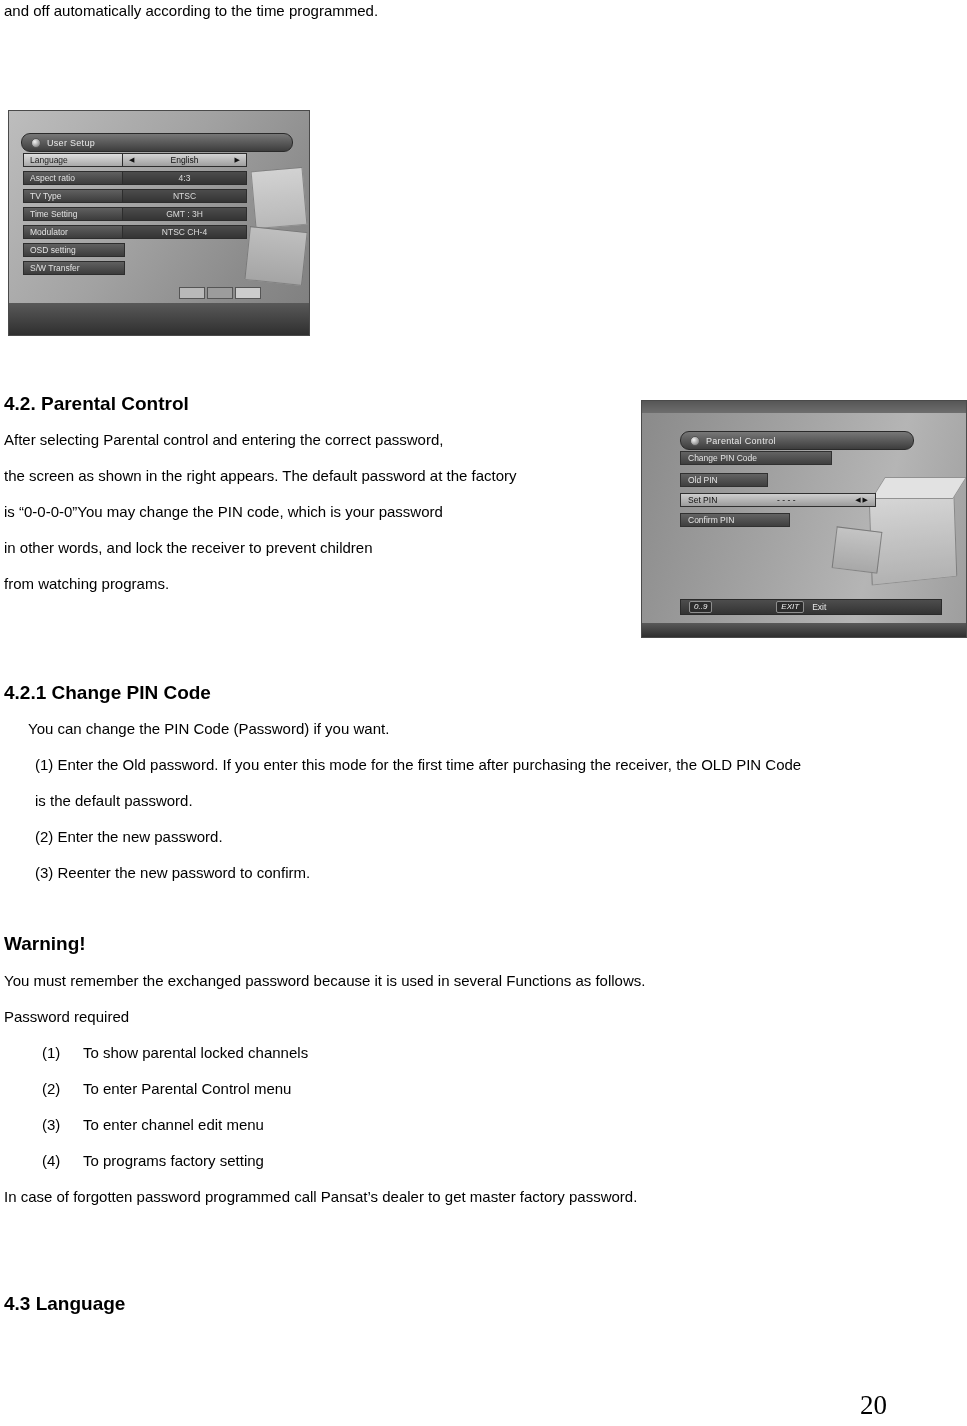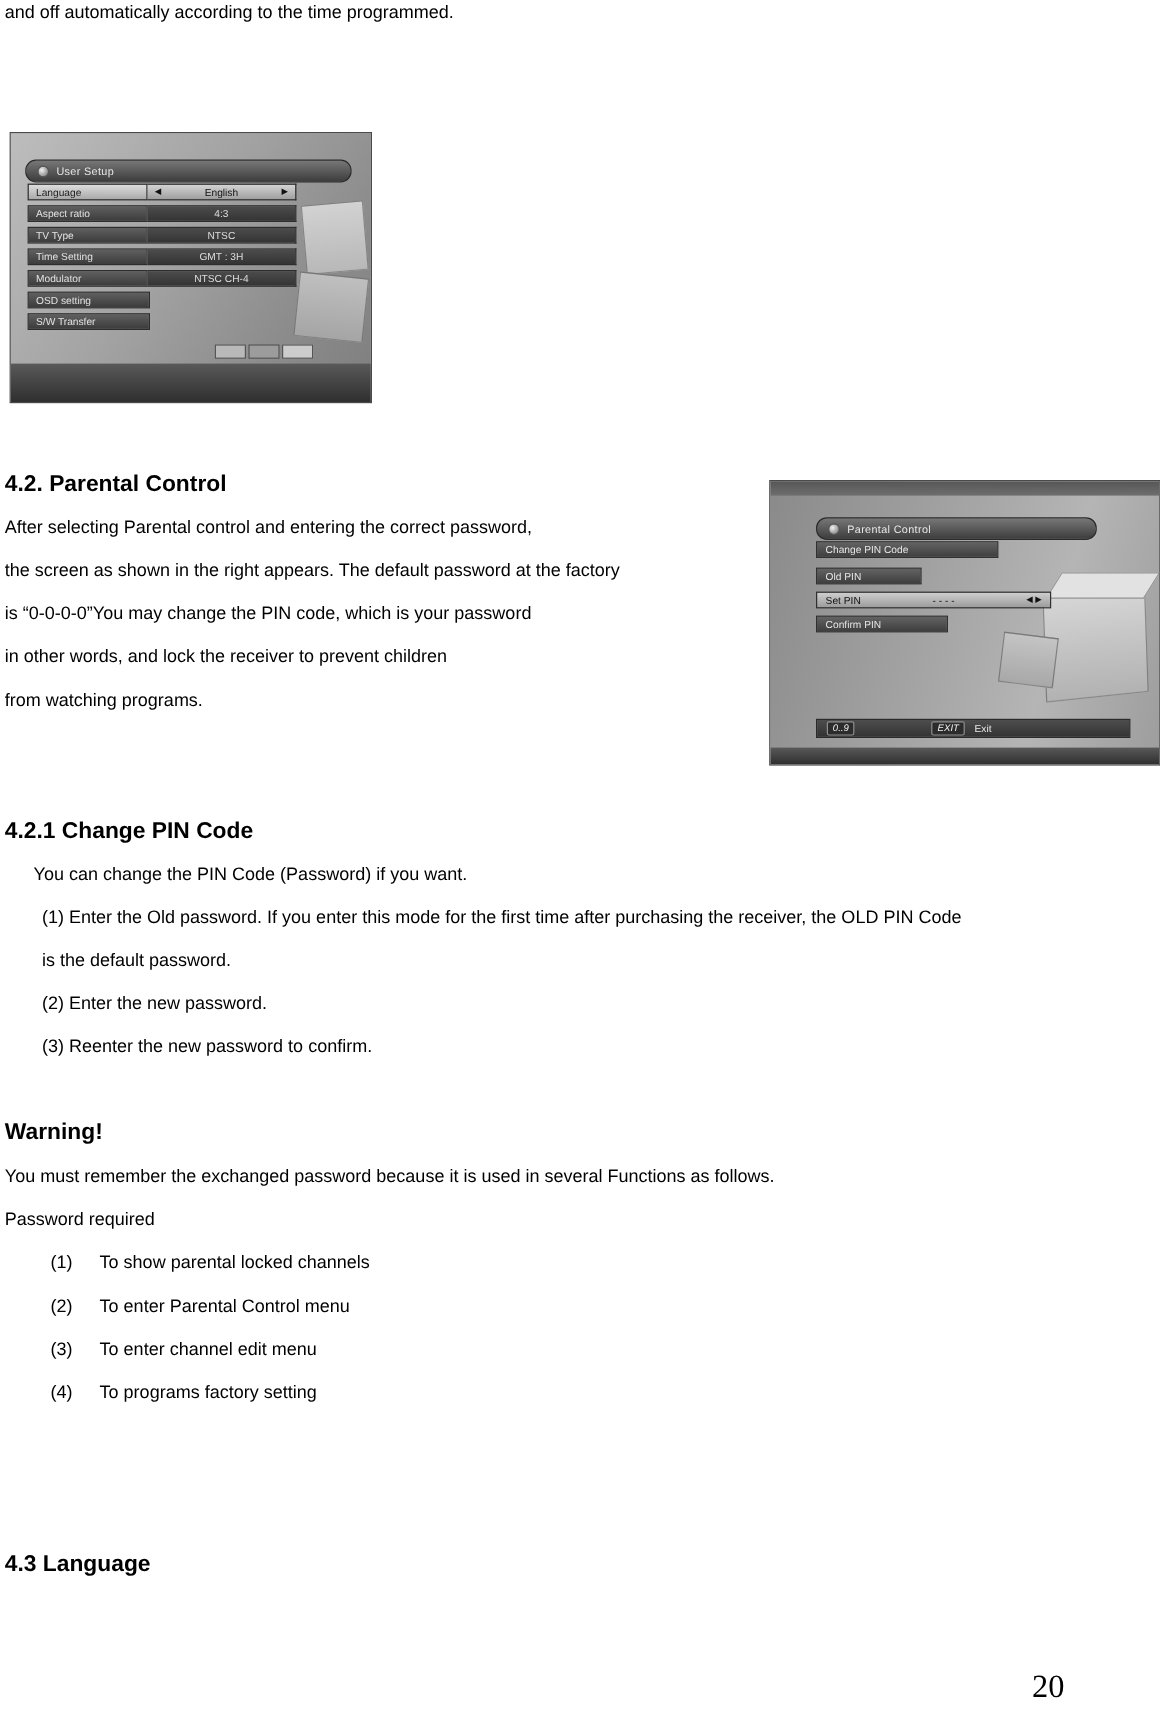--- a/index.html
+++ b/index.html
@@ -186,18 +186,19 @@
 
   <div class="heading" style="left:4px; top:933px;">Warning!</div>
   <div class="line" style="left:4px; top:971px;">You must remember the exchanged password because it is used in several Functions as follows.</div>
   <div class="line" style="left:4px; top:1007px;">Password required</div>
 
   <div class="line" style="left:42px; top:1043px;"><span class="list-num">(1)</span><span>To show parental locked channels</span></div>
   <div class="line" style="left:42px; top:1079px;"><span class="list-num">(2)</span><span>To enter Parental Control menu</span></div>
   <div class="line" style="left:42px; top:1115px;"><span class="list-num">(3)</span><span>To enter channel edit menu</span></div>
   <div class="line" style="left:42px; top:1151px;"><span class="list-num">(4)</span><span>To programs factory setting</span></div>
 
+  <div class="line" style="left:4px; top:1187px;">In case of forgotten password programmed call Pansat’s dealer to get master factory password.</div>
 
   <div class="heading" style="left:4px; top:1293px;">4.3 Language</div>
 
   <div class="page-number">20</div>
 
 </div>
 
 </body></html>

